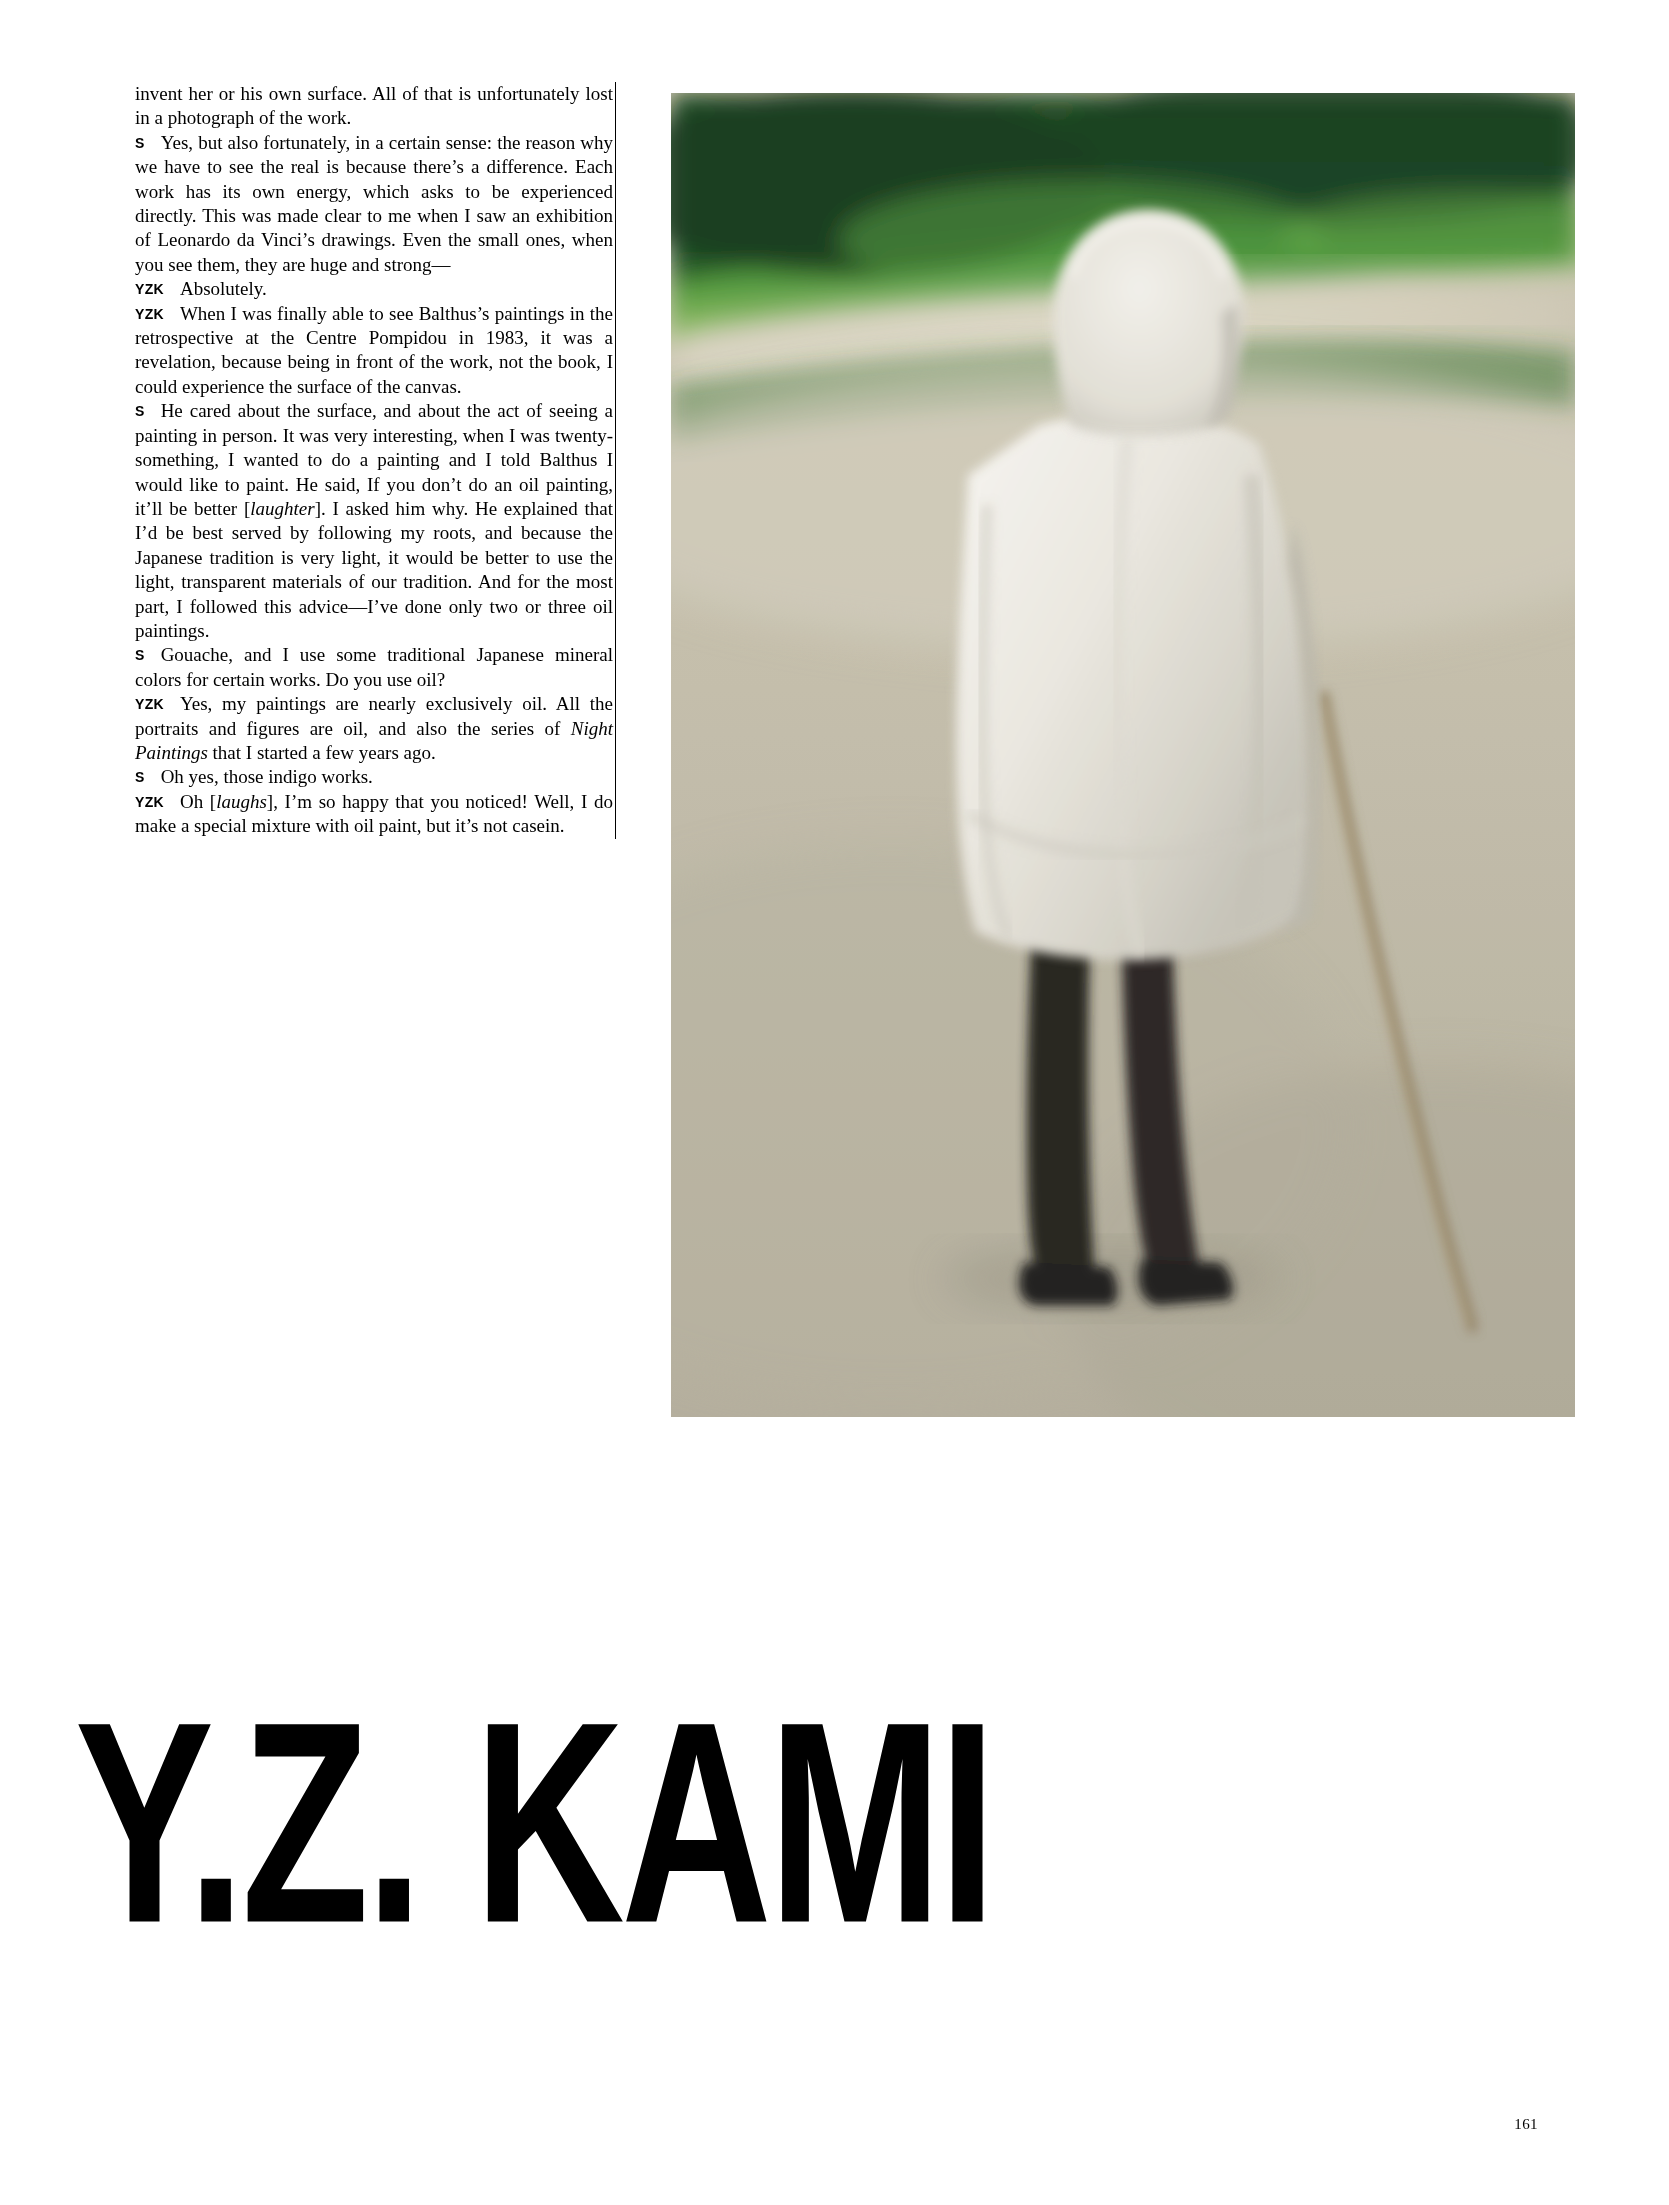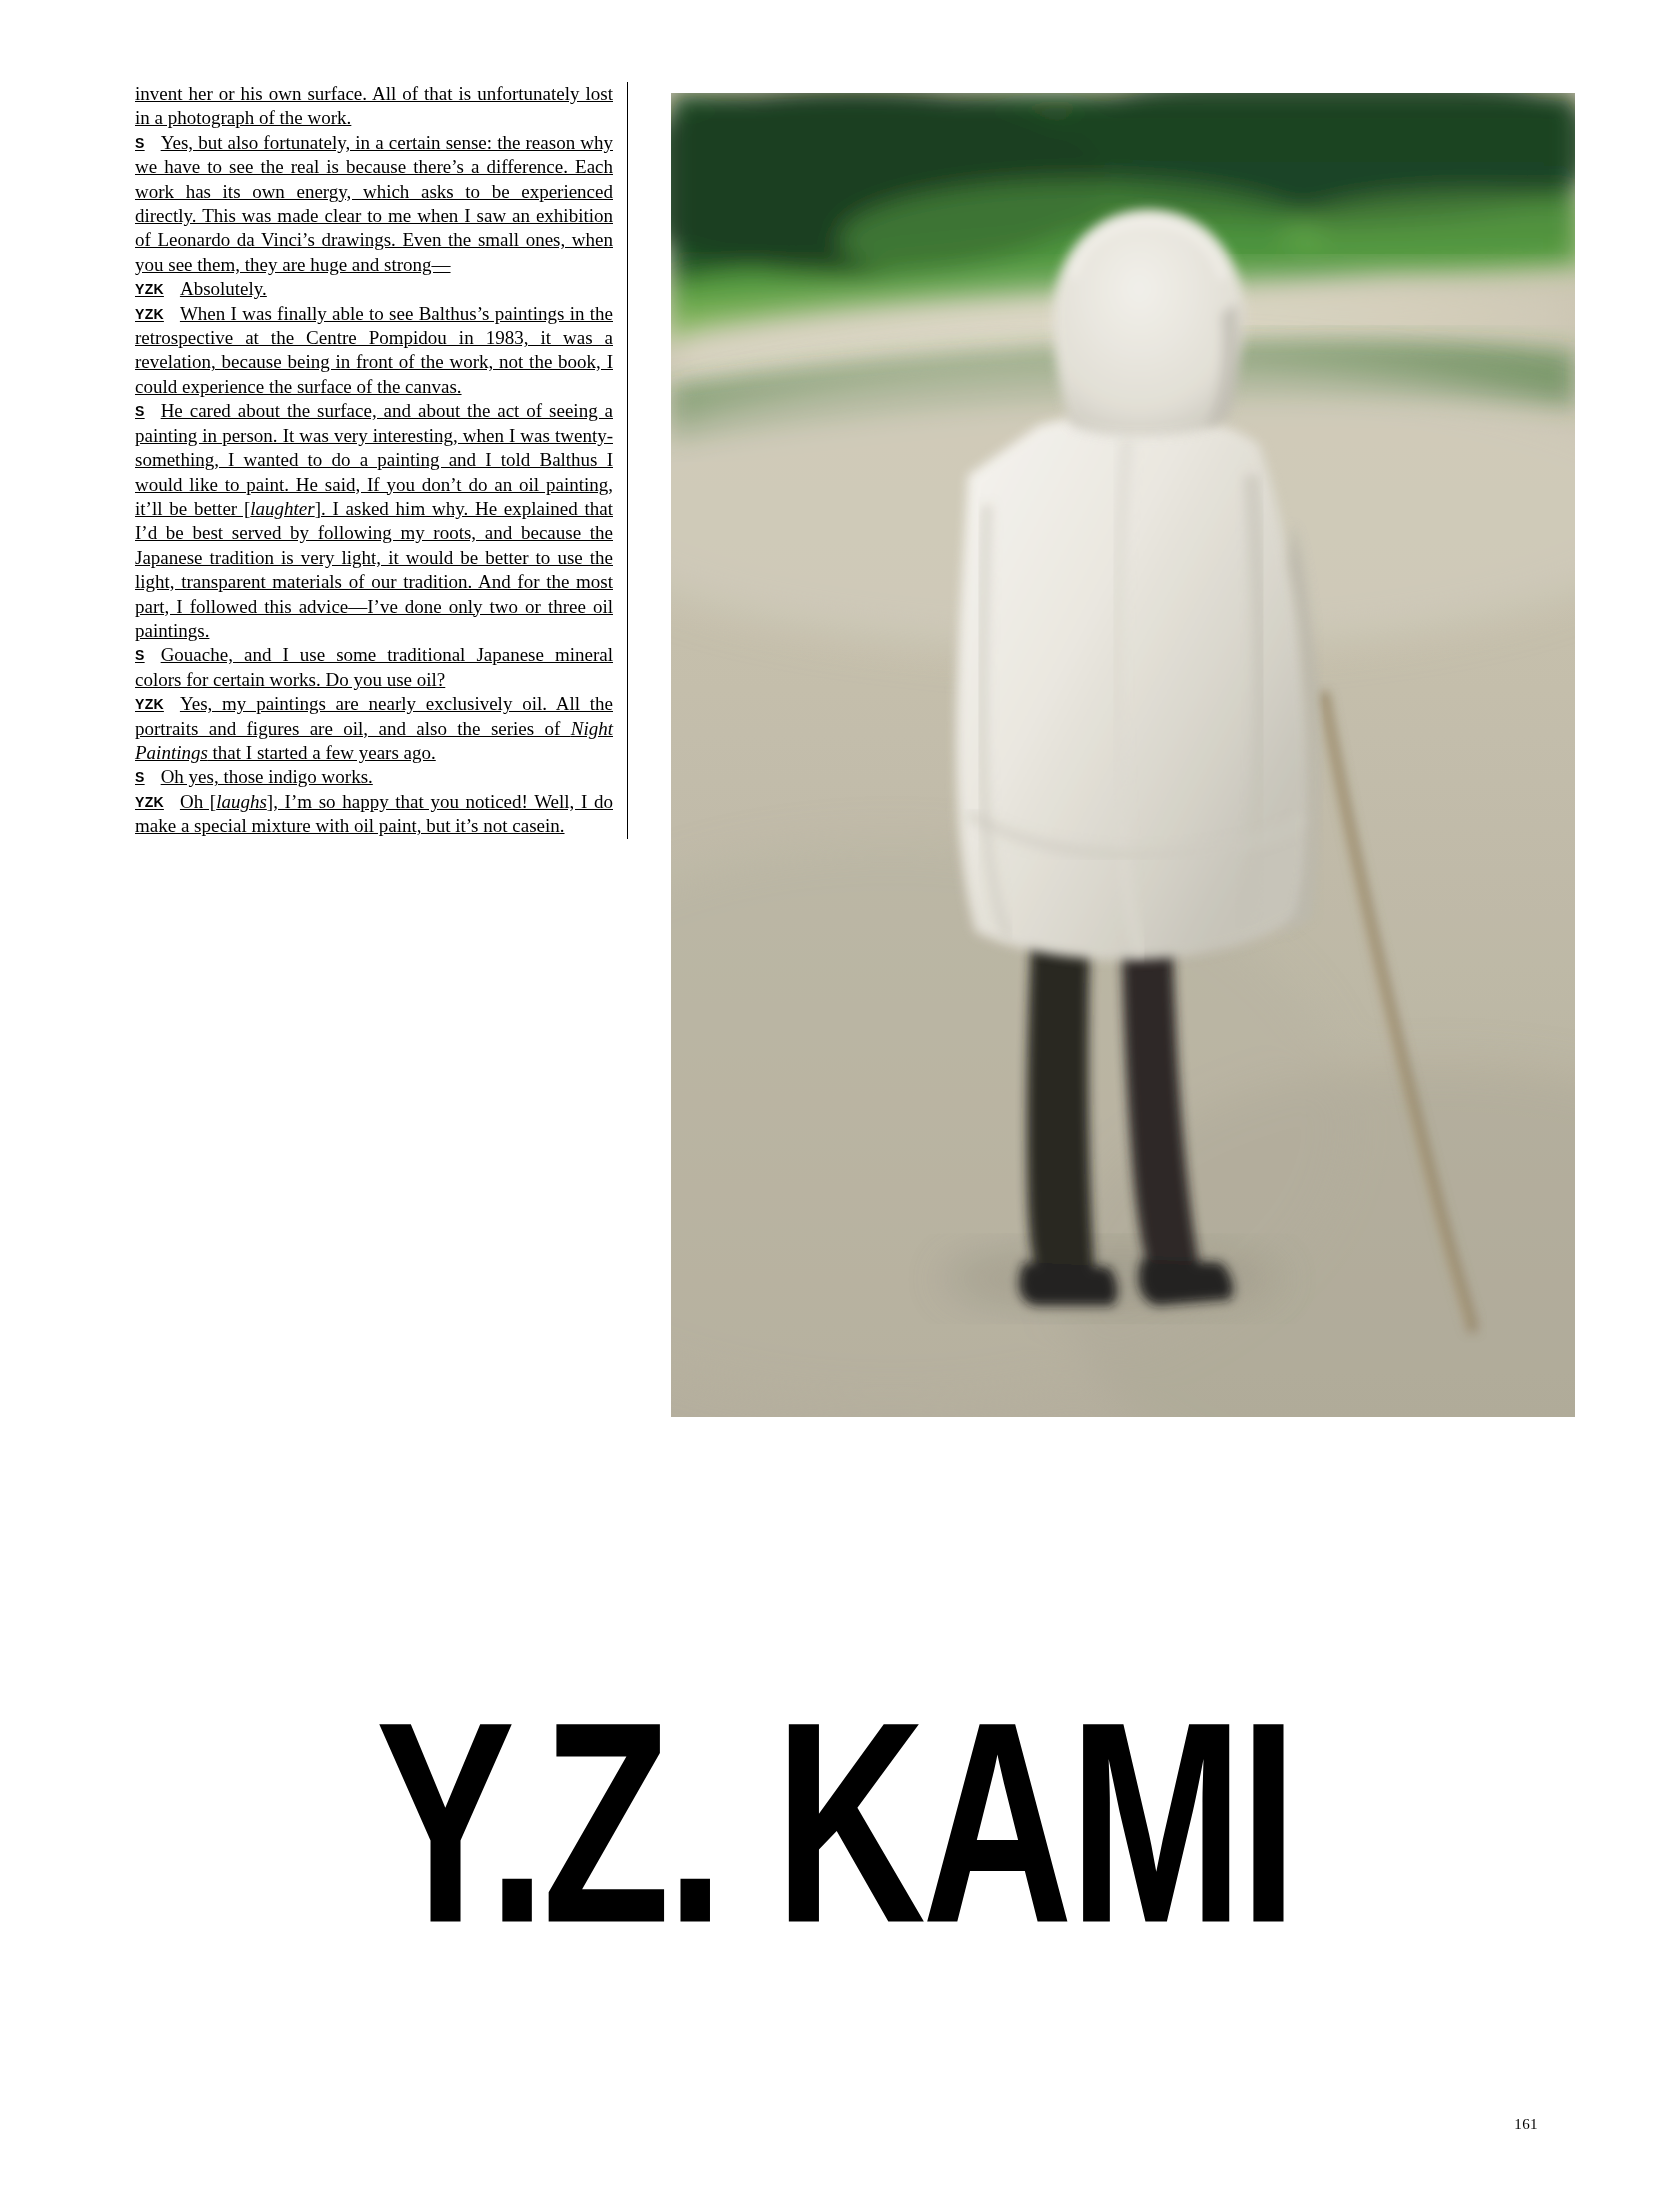--- a/index.html
+++ b/index.html
@@ -16,23 +16,22 @@
     overflow: hidden;
   }
 
   
   #text-column {
     position: absolute;
     left: 135px;
     top: 82px;
     width: 478px;
     border-right: 1.1px solid #000000;
-    padding-right: 14px;
+    padding-right: 2px;
     box-sizing: content-box;
-    text-decoration: underline;
   }
 
   .para {
     font-size: 19px;
     line-height: 1.285;
     text-align: justify;
     text-justify: inter-word;
     margin: 0;
     hyphens: manual;
     font-family: "Liberation Serif", serif;
@@ -66,21 +65,20 @@
     height: 100%;
     display: block;
   }
 
   
   #title-block {
     position: absolute;
     left: 0;
     top: 1702px;
     width: 1670px;
-    text-align: center;
   }
   #artist-title {
     font-family: "Liberation Sans", sans-serif;
     font-weight: bold;
     font-size: 243px;
     line-height: 0.84;
     letter-spacing: -4.4px;
     transform: scaleX(0.86) scaleY(1.18);
     transform-origin: center top;
     display: inline-block;

